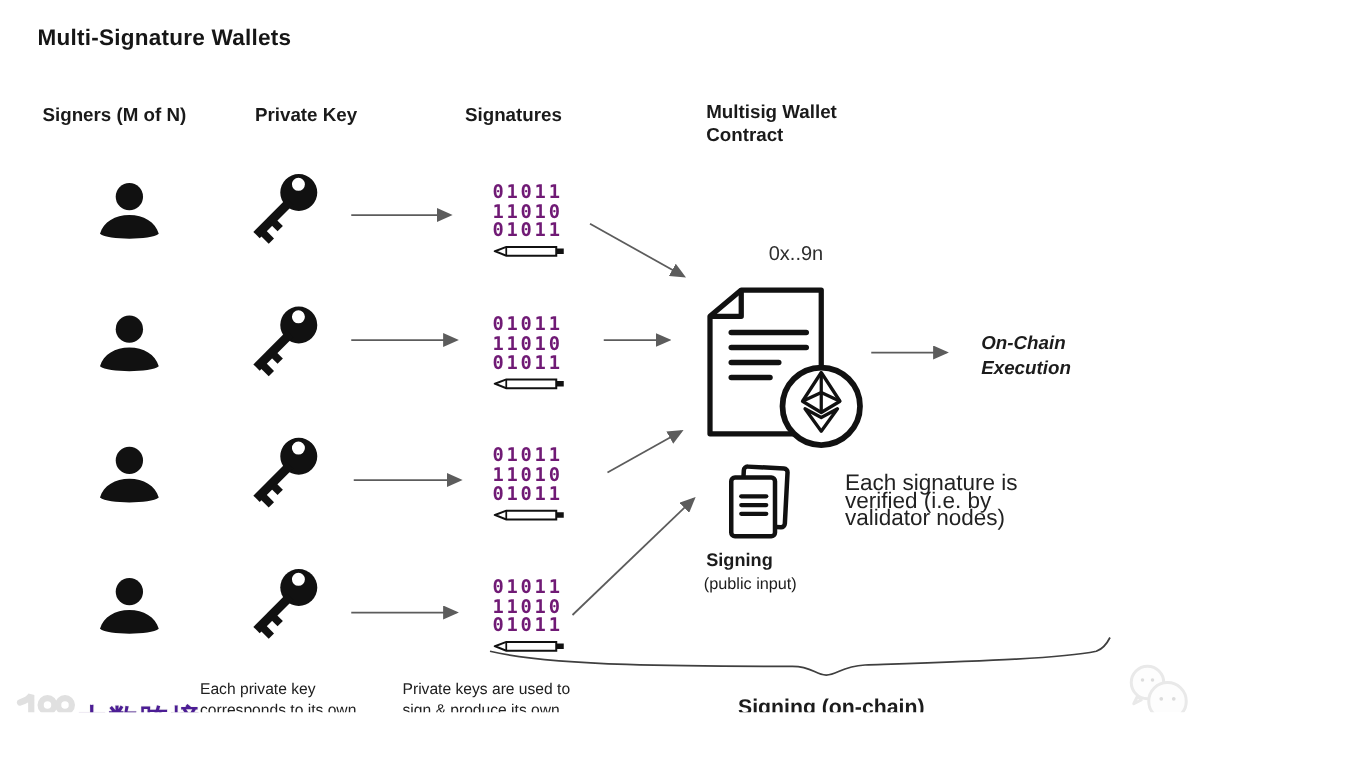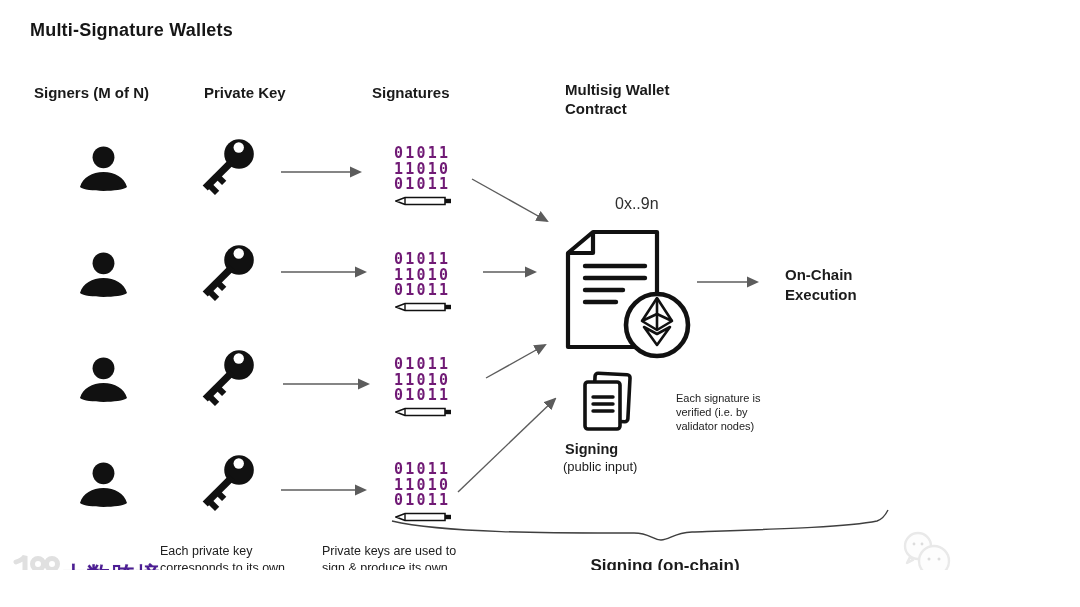--- a/index.html
+++ b/index.html
@@ -9,23 +9,23 @@
   }
   .abs{position:absolute;}
   .preline{white-space:pre-line;}
   .page-title{font-size:18px;font-weight:bold;color:#161616;letter-spacing:.2px;}
   .col-header{font-size:15px;font-weight:bold;color:#1a1a1a;line-height:19px;}
   .binary{
     font-family:"DejaVu Sans Mono", monospace;font-weight:bold;font-size:15px;
     line-height:15.5px;letter-spacing:2.2px;color:#701a75;
   }
   .addr{font-size:16px;color:#2e2e2e;}
-  .note{font-size:11px;line-height:13.8px;color:#222;margin-top:12px;}
+  .note{font-size:18px;line-height:13.8px;color:#222;}
   .caption{font-size:12.5px;line-height:16.5px;color:#202020;}
-  .onchain{font-size:15px;font-weight:bold;line-height:20px;}
+  .onchain{font-size:15px;font-weight:bold;line-height:20px;font-style:italic;}
   .signing{font-size:17px;font-weight:bold;text-align:center;}
   .msg-label{font-size:14.5px;font-weight:bold;}
   .msg-sub{font-size:13px;}
   .wm-left-text{font-size:23px;font-weight:bold;color:#4c1d95;text-shadow:0 0 1px #c9c9c9;letter-spacing:2px;}
   .wm-right-text{font-size:25px;color:#f1f1f1;text-shadow:1px 1px 2px #c7c7c7;letter-spacing:1px;}
   .csdn{font-size:7px;color:#cfcfcf;letter-spacing:.3px;}
   svg{display:block;}
 </style>
 </head>
 <body>

